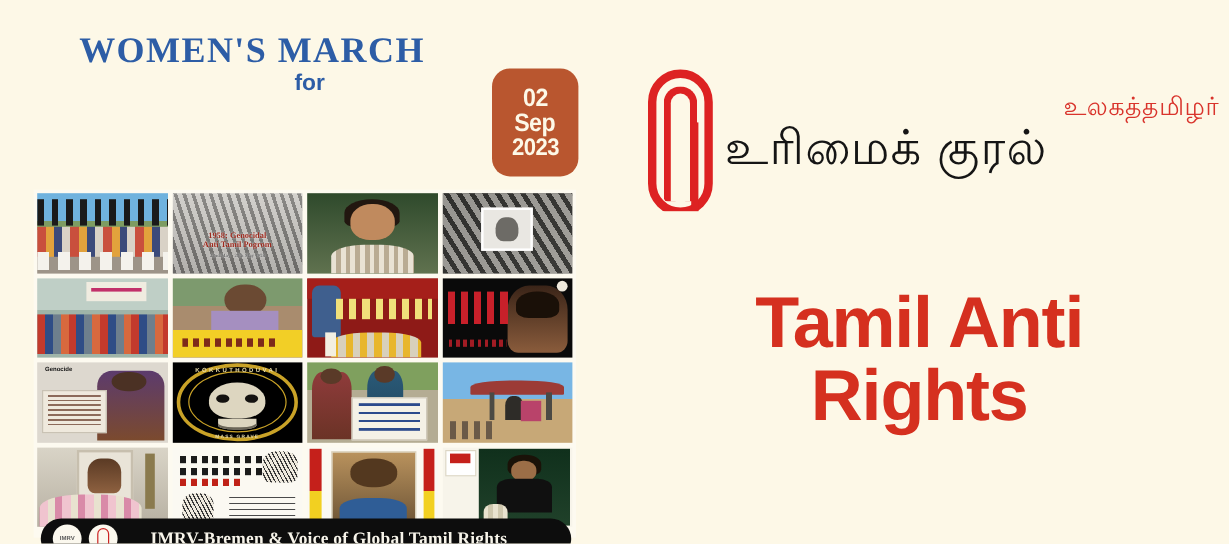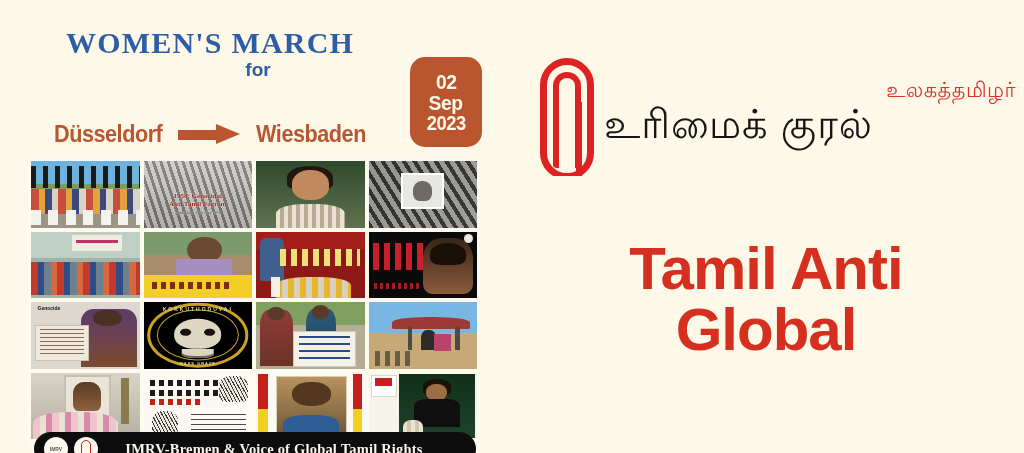--- a/index.html
+++ b/index.html
@@ -293,28 +293,20 @@
 <body>
 
 <div class="banner">
 
   <div class="poster">
 
     <div class="poster-head">
       <div class="wm-title">WOMEN'S  MARCH</div>
       <div class="wm-for">for</div>
 
-      <div class="wm-route">
-        <span class="wm-city">Düsseldorf</span>
-        <span class="wm-arrow">
-          <span class="shaft"></span>
-            <span class="head"></span>
-        </span>
-        <span class="wm-city">Wiesbaden</span>
-      </div>
 
       <div class="date-badge">
         <div>02</div>
         <div>Sep</div>
         <div class="yr">2023</div>
       </div>
     </div>
 
     <div class="collage">
       <div class="grid">
@@ -457,18 +449,18 @@
           <span class="inner"></span>
           <span class="stem"></span>
           <span class="mask"></span>
       </span>
       <span class="tamil-small">உலகத்தமிழர்</span>
       <span class="tamil-big">உரிமைக் குரல்</span>
     </div>
 
     <div class="tvr">
       <div>Tamil Anti</div>
-      <div>Global</div>
+      <div>Rights</div>
     </div>
 
   </div>
 
 </div>
 
 </body></html>

